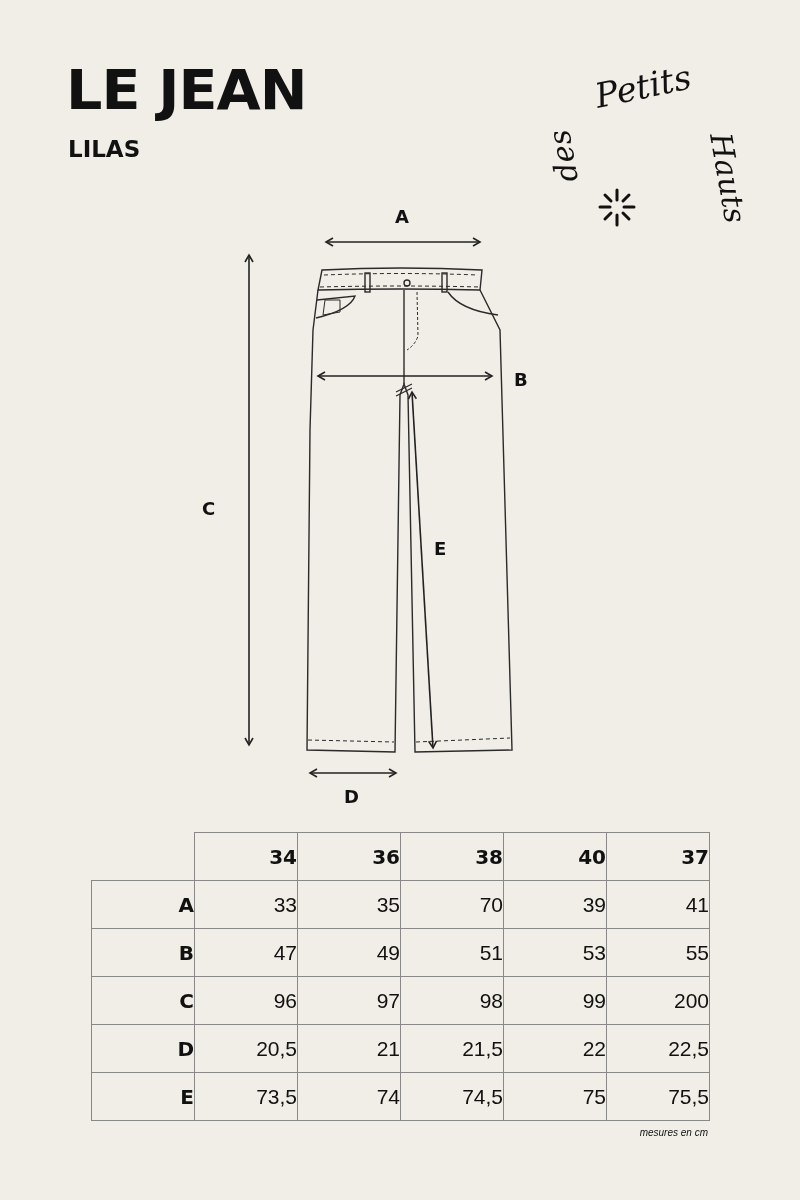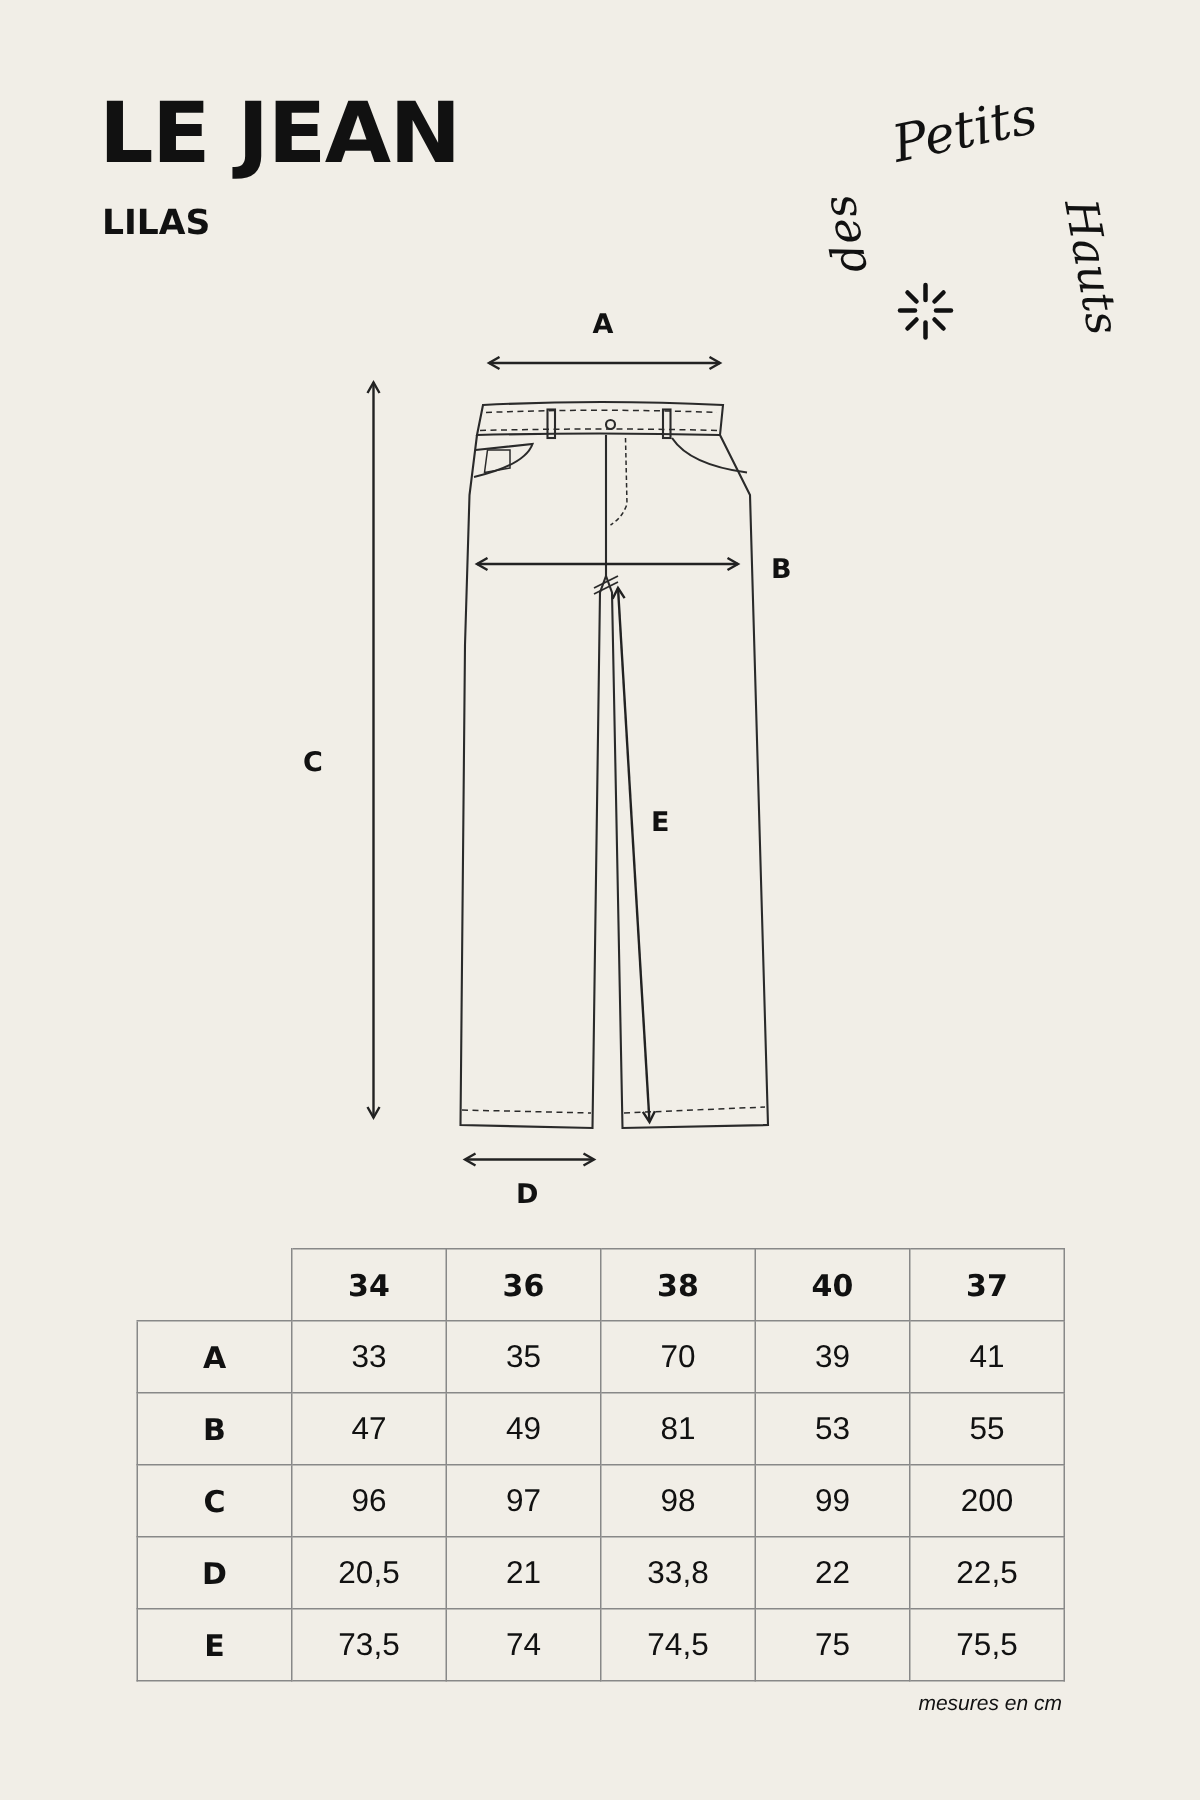--- a/index.html
+++ b/index.html
@@ -26,32 +26,32 @@
   .dim-label {
     position:absolute; font-family:"DejaVu Sans", sans-serif; font-weight:900;
     font-size:18px; line-height:1;
   }
   table.sizes {
     position:absolute; left:91px; top:832px;
     border-collapse:collapse;
   }
   table.sizes td, table.sizes th {
     border:1px solid #888; width:102px; height:47px; padding:0;
-    text-align:center; vertical-align:middle;
+    text-align:right; vertical-align:middle;
   }
   table.sizes th {
     font-family:"DejaVu Sans", sans-serif; font-weight:900; font-size:20px;
   }
   table.sizes td.val {
     font-family:"Liberation Sans", sans-serif; font-size:21px; font-weight:400;margin-top:22px;
   }
   table.sizes th.corner { border-top:none; border-left:none; }
   .note {
     position:absolute; right:92px; top:1127px;
-    font-family:"Liberation Sans", sans-serif; font-style:italic; font-size:14px;
+    font-family:"Liberation Sans", sans-serif; font-style:italic; font-size:10px;
   }
 </style>
 </head>
 <body>
 
 <h1 class="title">LE JEAN</h1>
 <h2 class="subtitle">LILAS</h2>
 
 <svg class="logo" viewBox="0 0 200 180">
   <text x="48" y="48" font-size="34" transform="rotate(-12 48 48)">Petits</text>
@@ -129,37 +129,37 @@
     <td class="val">33</td>
     <td class="val">35</td>
     <td class="val">70</td>
     <td class="val">39</td>
     <td class="val">41</td>
   </tr>
   <tr>
     <th>B</th>
     <td class="val">47</td>
     <td class="val">49</td>
-    <td class="val">81</td>
+    <td class="val">51</td>
     <td class="val">53</td>
     <td class="val">55</td>
   </tr>
   <tr>
     <th>C</th>
     <td class="val">96</td>
     <td class="val">97</td>
     <td class="val">98</td>
     <td class="val">99</td>
     <td class="val">200</td>
   </tr>
   <tr>
     <th>D</th>
     <td class="val">20,5</td>
     <td class="val">21</td>
-    <td class="val">33,8</td>
+    <td class="val">21,5</td>
     <td class="val">22</td>
     <td class="val">22,5</td>
   </tr>
   <tr>
     <th>E</th>
     <td class="val">73,5</td>
     <td class="val">74</td>
     <td class="val">74,5</td>
     <td class="val">75</td>
     <td class="val">75,5</td>

